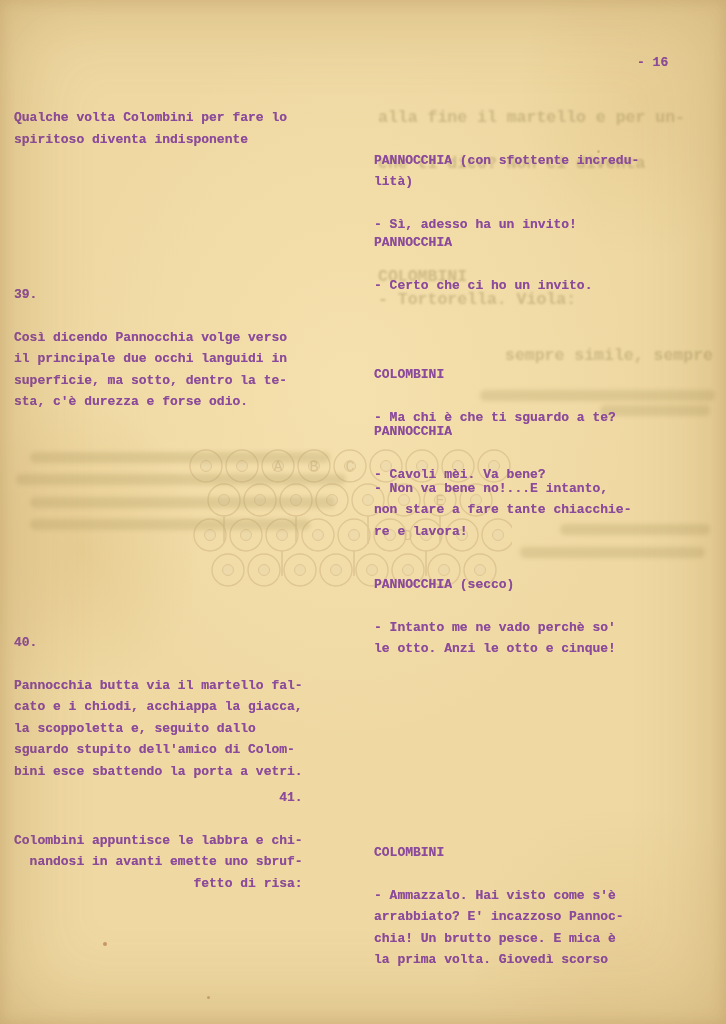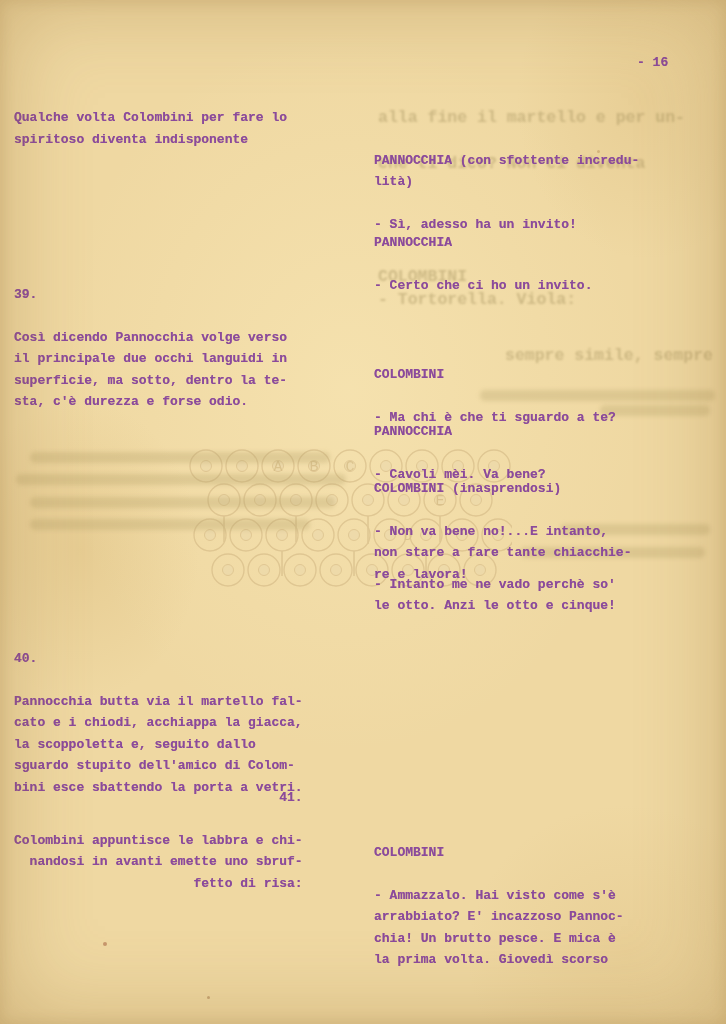--- a/index.html
+++ b/index.html
@@ -133,21 +133,21 @@
 spiritoso diventa indisponente</div>
 
   <div class="txt" style="left:14px; top:262px;">
     <span class="ln">39.</span>
     <span class="ln">Così dicendo Pannocchia volge verso
 il principale due occhi languidi in
 superficie, ma sotto, dentro la te-
 sta, c'è durezza e forse odio.</span>
   </div>
 
-  <div class="txt" style="left:14px; top:626px;">
+  <div class="txt" style="left:14px; top:610px;">
     <span class="ln">40.</span>
     <span class="ln">Pannocchia butta via il martello fal-
 cato e i chiodi, acchiappa la giacca,
 la scoppoletta e, seguito dallo
 sguardo stupito dell'amico di Colom-
 bini esce sbattendo la porta a vetri.</span>
   </div>
 
   <div class="txt" style="left:14px; top:765px;text-align:right;">
     <span class="ln">41.</span>
@@ -171,27 +171,27 @@
     <span class="ln">COLOMBINI</span>
     <span class="ln">- Ma chi è che ti sguardo a te?</span>
   </div>
 
   <div class="txt" style="left:374px; top:399px;">
     <span class="ln">PANNOCCHIA</span>
     <span class="ln">- Cavoli mèi. Va bene?</span>
   </div>
 
   <div class="txt" style="left:374px; top:456px;">
-    <span class="ln">COLOMBINI (inasprendosi)</span>
     <span class="ln">- Non va bene no!...E intanto,
 non stare a fare tante chiacchie-
 re e lavora!</span>
   </div>
 
   <div class="txt" style="left:374px; top:552px;">
+    <span class="ln">PANNOCCHIA (secco)</span>
     <span class="ln">- Intanto me ne vado perchè so'
 le otto. Anzi le otto e cinque!</span>
   </div>
 
   <div class="txt" style="left:374px; top:820px;">
     <span class="ln">COLOMBINI</span>
     <span class="ln">- Ammazzalo. Hai visto come s'è
 arrabbiato? E' incazzoso Pannoc-
 chia! Un brutto pesce. E mica è
 la prima volta. Giovedì scorso</span>

